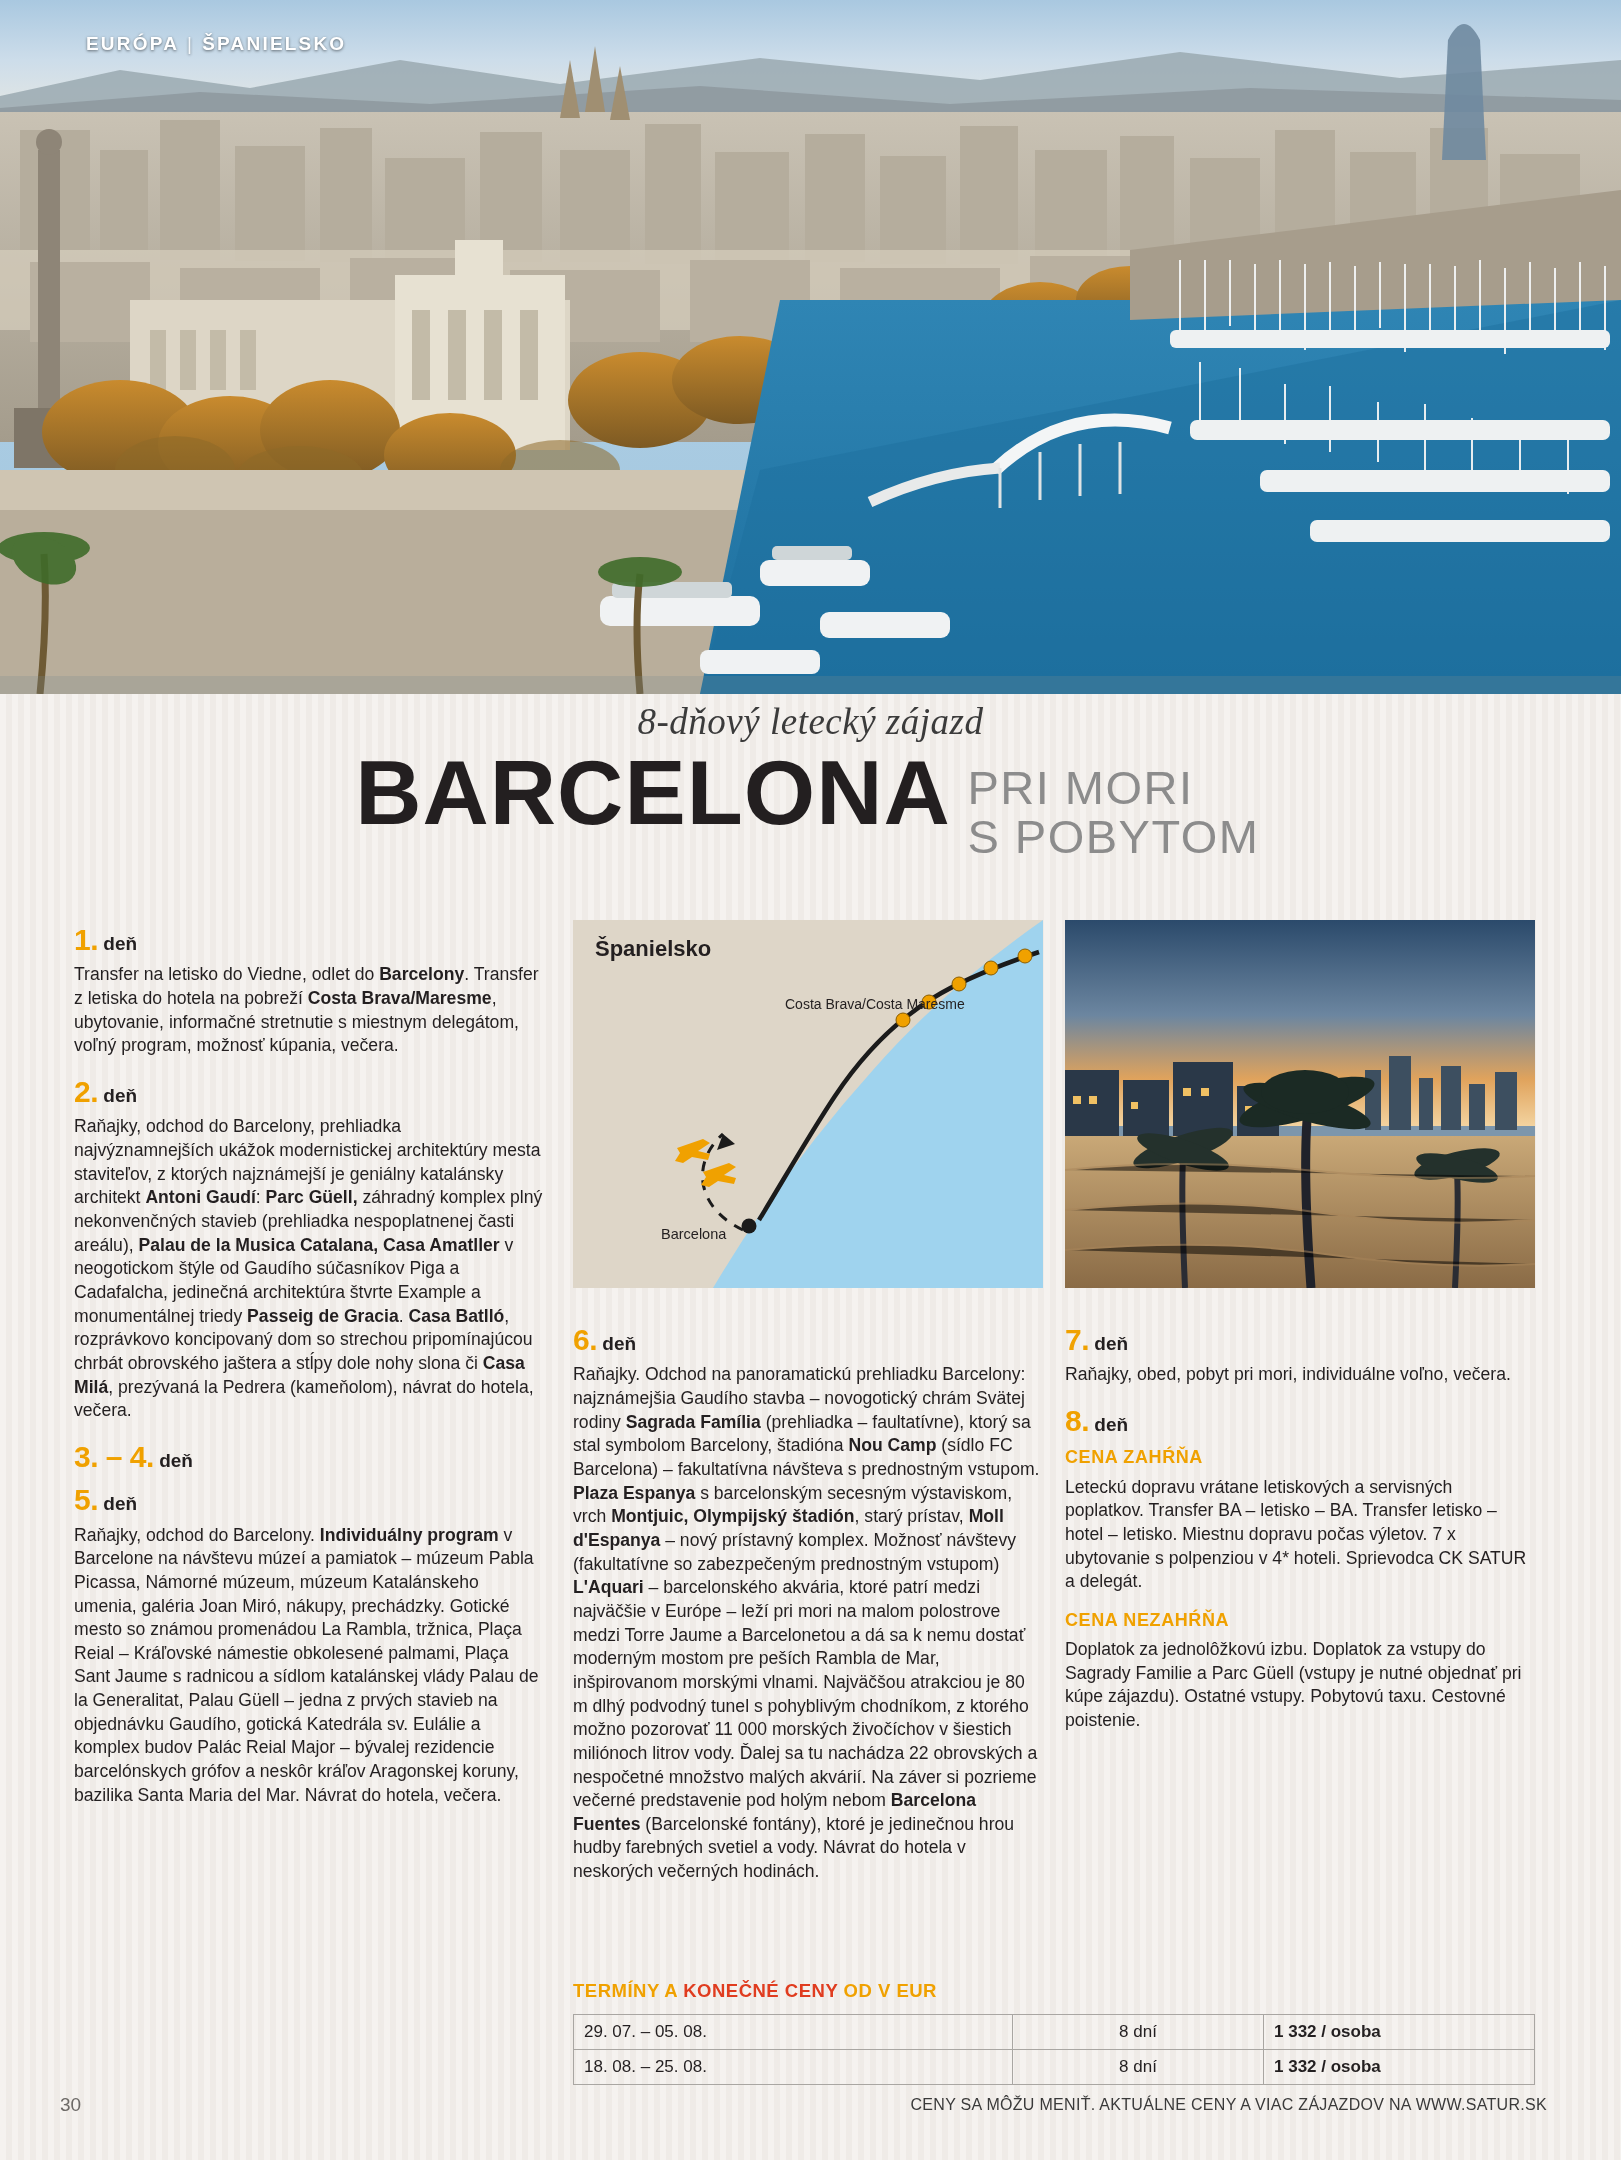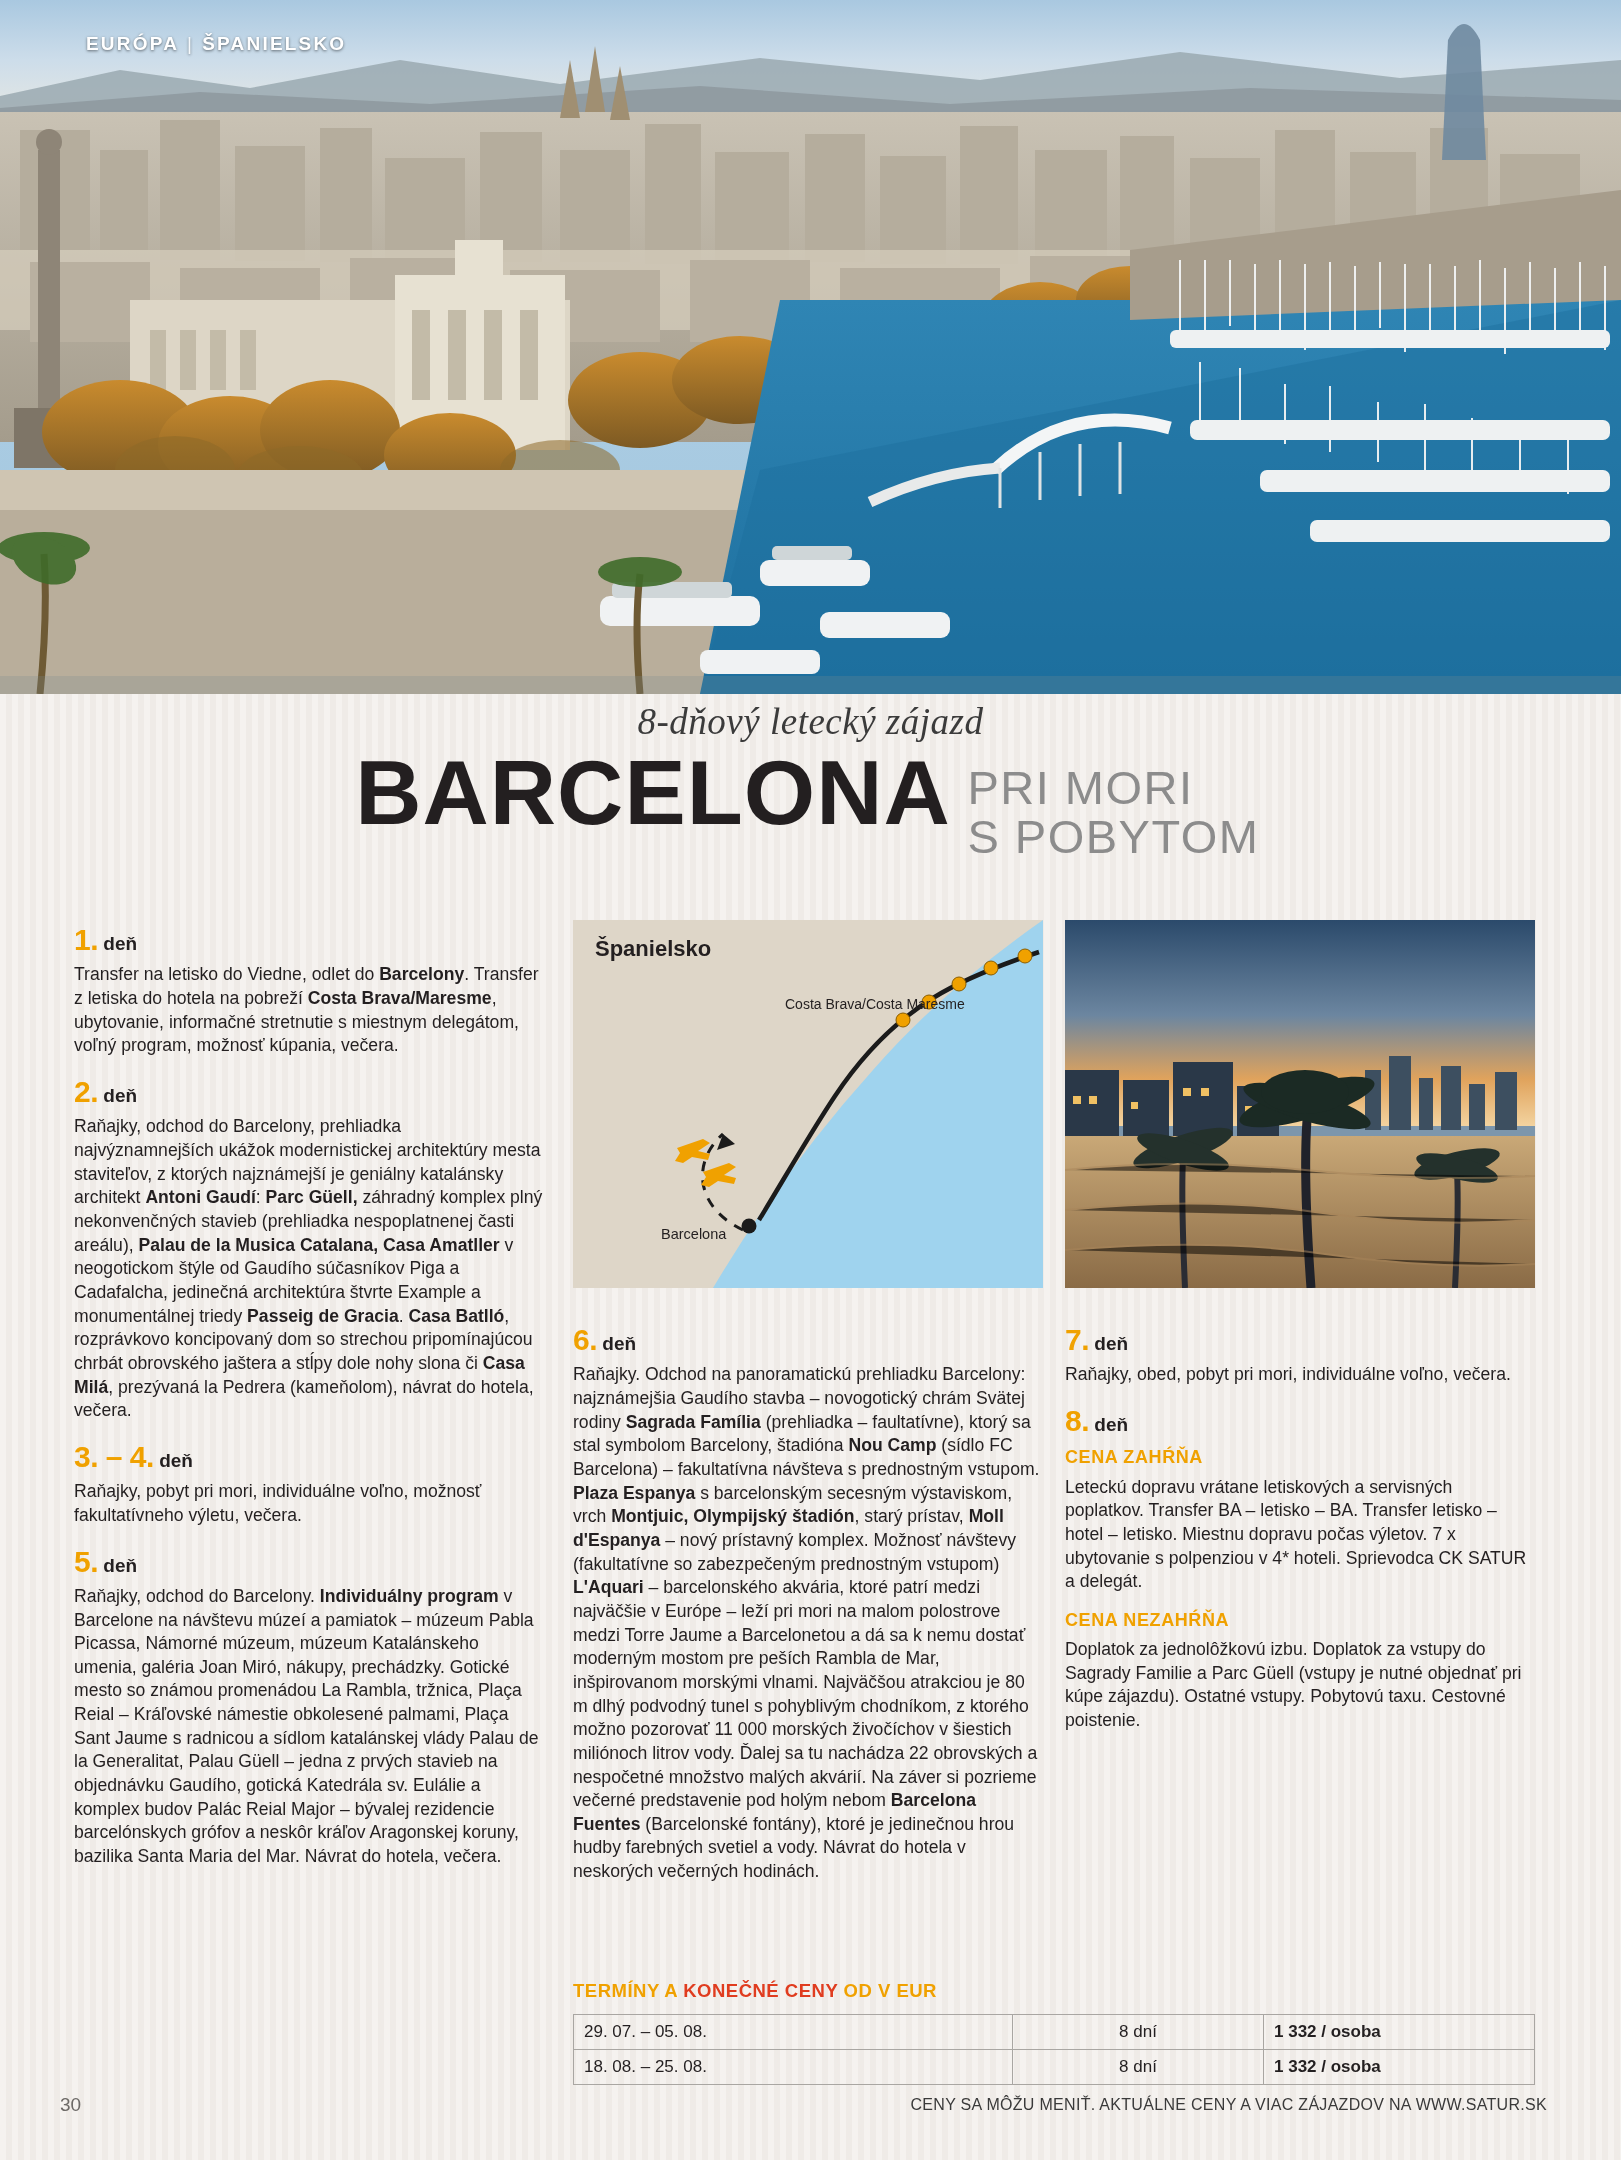--- a/index.html
+++ b/index.html
@@ -436,21 +436,20 @@
     <div class="dayhead">
       <span class="num">2.</span>
       <span class="lbl">deň</span>
     </div>
     <p>Raňajky, odchod do Barcelony, prehliadka najvýznamnejších ukážok modernistickej architektúry mesta staviteľov, z ktorých najznámejší je geniálny katalánsky architekt <b>Antoni Gaudí</b>: <b>Parc Güell,</b> záhradný komplex plný nekonvenčných stavieb (prehliadka nespoplatnenej časti areálu), <b>Palau de la Musica Catalana, Casa Amatller</b> v neogotickom štýle od Gaudího súčasníkov Piga a Cadafalcha, jedinečná architektúra štvrte Example a monumentálnej triedy <b>Passeig de Gracia</b>. <b>Casa Batlló</b>, rozprávkovo koncipovaný dom so strechou pripomínajúcou chrbát obrovského jaštera a stĺpy dole nohy slona či <b>Casa Milá</b>, prezývaná la Pedrera (kameňolom), návrat do hotela, večera.</p>
 
     <div class="dayhead">
       <span class="num">3. – 4.</span>
       <span class="lbl">deň</span>
     </div>
-    <p>Raňajky, pobyt pri mori, individuálne voľno, možnosť fakultatívneho výletu, večera.</p>
 
     <div class="dayhead">
       <span class="num">5.</span>
       <span class="lbl">deň</span>
     </div>
     <p>Raňajky, odchod do Barcelony. <b>Individuálny program</b> v Barcelone na návštevu múzeí a pamiatok – múzeum Pabla Picassa, Námorné múzeum, múzeum Katalánskeho umenia, galéria Joan Miró, nákupy, prechádzky. Gotické mesto so známou promenádou La Rambla, tržnica, Plaça Reial – Kráľovské námestie obkolesené palmami, Plaça Sant Jaume s radnicou a sídlom katalánskej vlády Palau de la Generalitat, Palau Güell – jedna z prvých stavieb na objednávku Gaudího, gotická Katedrála sv. Eulálie a komplex budov Palác Reial Major – bývalej rezidencie barcelónskych grófov a neskôr kráľov Aragonskej koruny, bazilika Santa Maria del Mar. Návrat do hotela, večera.</p>
   </div>
 
   <div class="col col2">
     <div class="dayhead">

